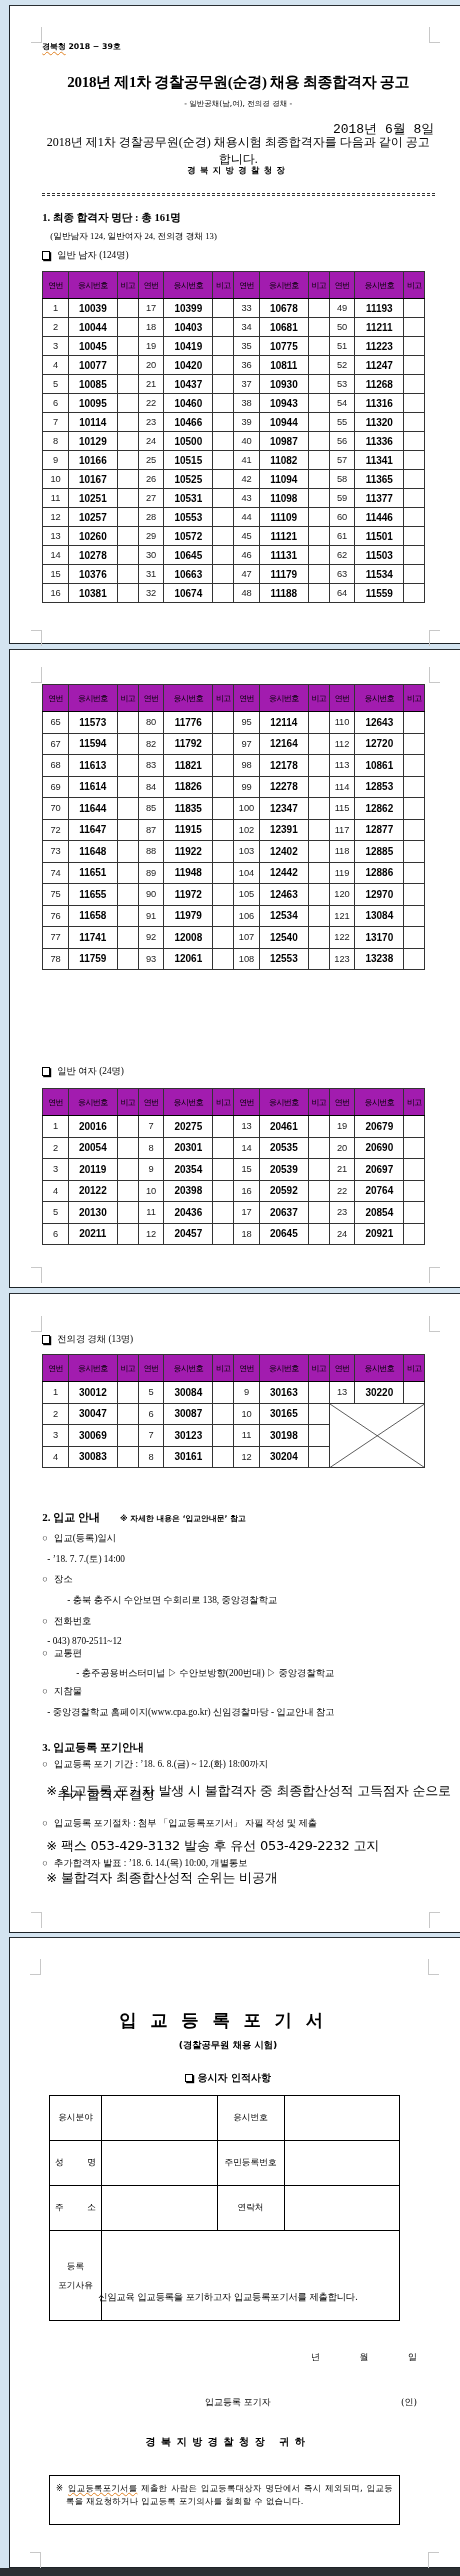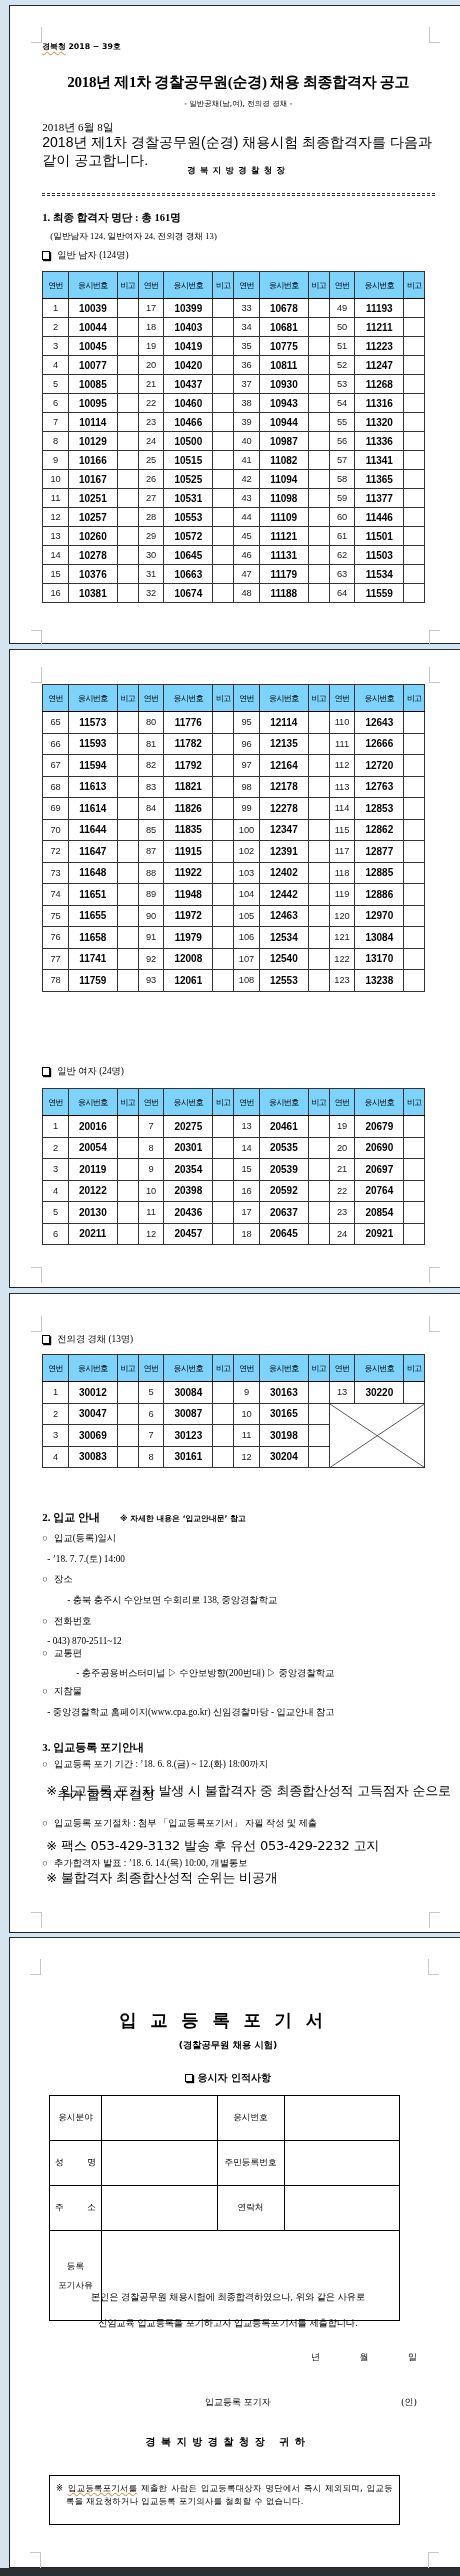--- a/index.html
+++ b/index.html
@@ -13,33 +13,33 @@
   .c-tl { left: 20.5px; border-right-width: 0.6px; border-bottom-width: 0.6px; }
   .c-tr { left: 419px; border-left-width: 0.6px; border-bottom-width: 0.6px; }
   .c-bl { left: 20.5px; border-right-width: 0.6px; border-top-width: 0.6px; }
   .c-br { left: 419px; border-left-width: 0.6px; border-top-width: 0.6px; }
   .abs { position: absolute; }
 
   .doc-no { left: 32px; top: 35px; font-size: 7.8px; font-weight: bold; font-family: "DejaVu Sans", sans-serif; }
   .doc-no .sq { text-decoration: underline wavy #e08020; text-underline-offset: 1.9px; }
   .title { left: 32px; width: 392px; top: 67px; font-size: 15px; font-weight: bold; letter-spacing: -0.3px; text-align: center; font-family: "Liberation Serif", serif; }
   .subtitle { left: 32px; width: 392px; top: 93px; font-size: 7.5px; text-align: center; font-family: "DejaVu Sans", sans-serif; }
-  .date { left: 32px; width: 392px; top: 114px; font-size: 11px; text-align: left; font-family: Liberation Serif, serif; }
-  .intro { left: 32px; width: 392px; top: 128px; font-size: 14px; text-align: left; font-family: Liberation Sans, sans-serif; }
+  .date { left: 32px; width: 392px; top: 114px; font-size: 13px; text-align: right; font-family: Liberation Mono, monospace; }
+  .intro { left: 32px; width: 392px; top: 128px; font-size: 12px; text-align: center; font-family: Liberation Serif, serif; }
   .issuer { left: 32px; width: 392px; top: 159px; font-size: 8.4px; font-weight: bold; letter-spacing: 4.4px; text-align: center; }
   .dblrule { left: 32px; width: 393px; top: 187px; height: 3.1px; border-top: 0.6px dashed #333; border-bottom: 0.6px dashed #333; }
   .h1 { left: 32px; top: 205px; font-size: 10.6px; font-weight: bold; font-family: "Liberation Serif", serif; }
   .h1sub { left: 40px; top: 225px; font-size: 8.7px; font-family: "Liberation Serif", serif; }
 
   .secttl { font-size: 9.3px; font-family: "Liberation Serif", serif; display: flex; align-items: center; gap: 7.5px; }
   .box { width: 7.5px; height: 8.7px; border: 0.9px solid #000; box-shadow: 1.2px 1.2px 0 #000; display: inline-block; }
 
   table.grid { position: absolute; left: 32px; width: 383px; border-collapse: collapse; border: 1.2px solid #000; font-family: "DejaVu Sans", sans-serif; }
   table.grid th, table.grid td { border: 0.6px solid #333; text-align: center; padding: 0; }
-  table.grid th { background: #7dd3fc; font-weight: normal; font-size: 8px; height: 27px; border-bottom: 1.2px solid #000; letter-spacing: -0.6px; }
+  table.grid th { background: #a21caf; font-weight: normal; font-size: 8px; height: 27px; border-bottom: 1.2px solid #000; letter-spacing: -0.6px; }
   table.grid td { font-size: 9px; }
   table.grid td.num { color: #222; font-weight: normal; font-family: "Liberation Sans", sans-serif; font-size: 9.3px; }
   table.grid td.code { font-weight: bold; font-family: "Liberation Sans", sans-serif; font-size: 10px; }
   .cross { position: relative; }
   .cross svg { position: absolute; left: 0; top: 0; width: 100%; height: 100%; }
 
   .sec2 { font-family: "Liberation Serif", serif; }
   .h2 { left: 32px; font-size: 11px; font-weight: bold; }
   .h2note { font-size: 7.8px; font-family: "DejaVu Sans", sans-serif; font-weight: bold; margin-left: 20px; }
   .bul { left: 32px; font-size: 9.3px; }
@@ -387,34 +387,20 @@
           <td class="code">11776</td>
           <td></td>
           <td class="num">95</td>
           <td class="code">12114</td>
           <td></td>
           <td class="num">110</td>
           <td class="code">12643</td>
           <td></td>
         </tr>
         <tr style="height:21.5px">
-          <td class="num">66</td>
-          <td class="code">11593</td>
-          <td></td>
-          <td class="num">81</td>
-          <td class="code">11782</td>
-          <td></td>
-          <td class="num">96</td>
-          <td class="code">12135</td>
-          <td></td>
-          <td class="num">111</td>
-          <td class="code">12666</td>
-          <td></td>
-        </tr>
-        <tr style="height:21.5px">
           <td class="num">67</td>
           <td class="code">11594</td>
           <td></td>
           <td class="num">82</td>
           <td class="code">11792</td>
           <td></td>
           <td class="num">97</td>
           <td class="code">12164</td>
           <td></td>
           <td class="num">112</td>
@@ -425,21 +411,21 @@
           <td class="num">68</td>
           <td class="code">11613</td>
           <td></td>
           <td class="num">83</td>
           <td class="code">11821</td>
           <td></td>
           <td class="num">98</td>
           <td class="code">12178</td>
           <td></td>
           <td class="num">113</td>
-          <td class="code">12763</td>
+          <td class="code">10861</td>
           <td></td>
         </tr>
         <tr style="height:21.5px">
           <td class="num">69</td>
           <td class="code">11614</td>
           <td></td>
           <td class="num">84</td>
           <td class="code">11826</td>
           <td></td>
           <td class="num">99</td>
@@ -854,21 +840,20 @@
     <td class="lbl" style="height:90px;line-height:18.7px;">
           <div>등록</div>
           <div>포기사유</div>
         </td>
     <td colspan="3"></td>
   </tr>
 </tbody>
   </table>
 
 <div class="abs decl">
-  <div>본인은 경찰공무원 채용시험에 최종합격하였으나, 위와 같은 사유로</div>
   <div>신임교육 입교등록을 포기하고자 입교등록포기서를 제출합니다.</div>
 </div>
 <div class="abs ymd">
   <span>년</span>
   <span>월</span>
   <span>일</span>
 </div>
 <div class="abs signer">
   <span>입교등록 포기자</span>
   <span>(인)</span>

